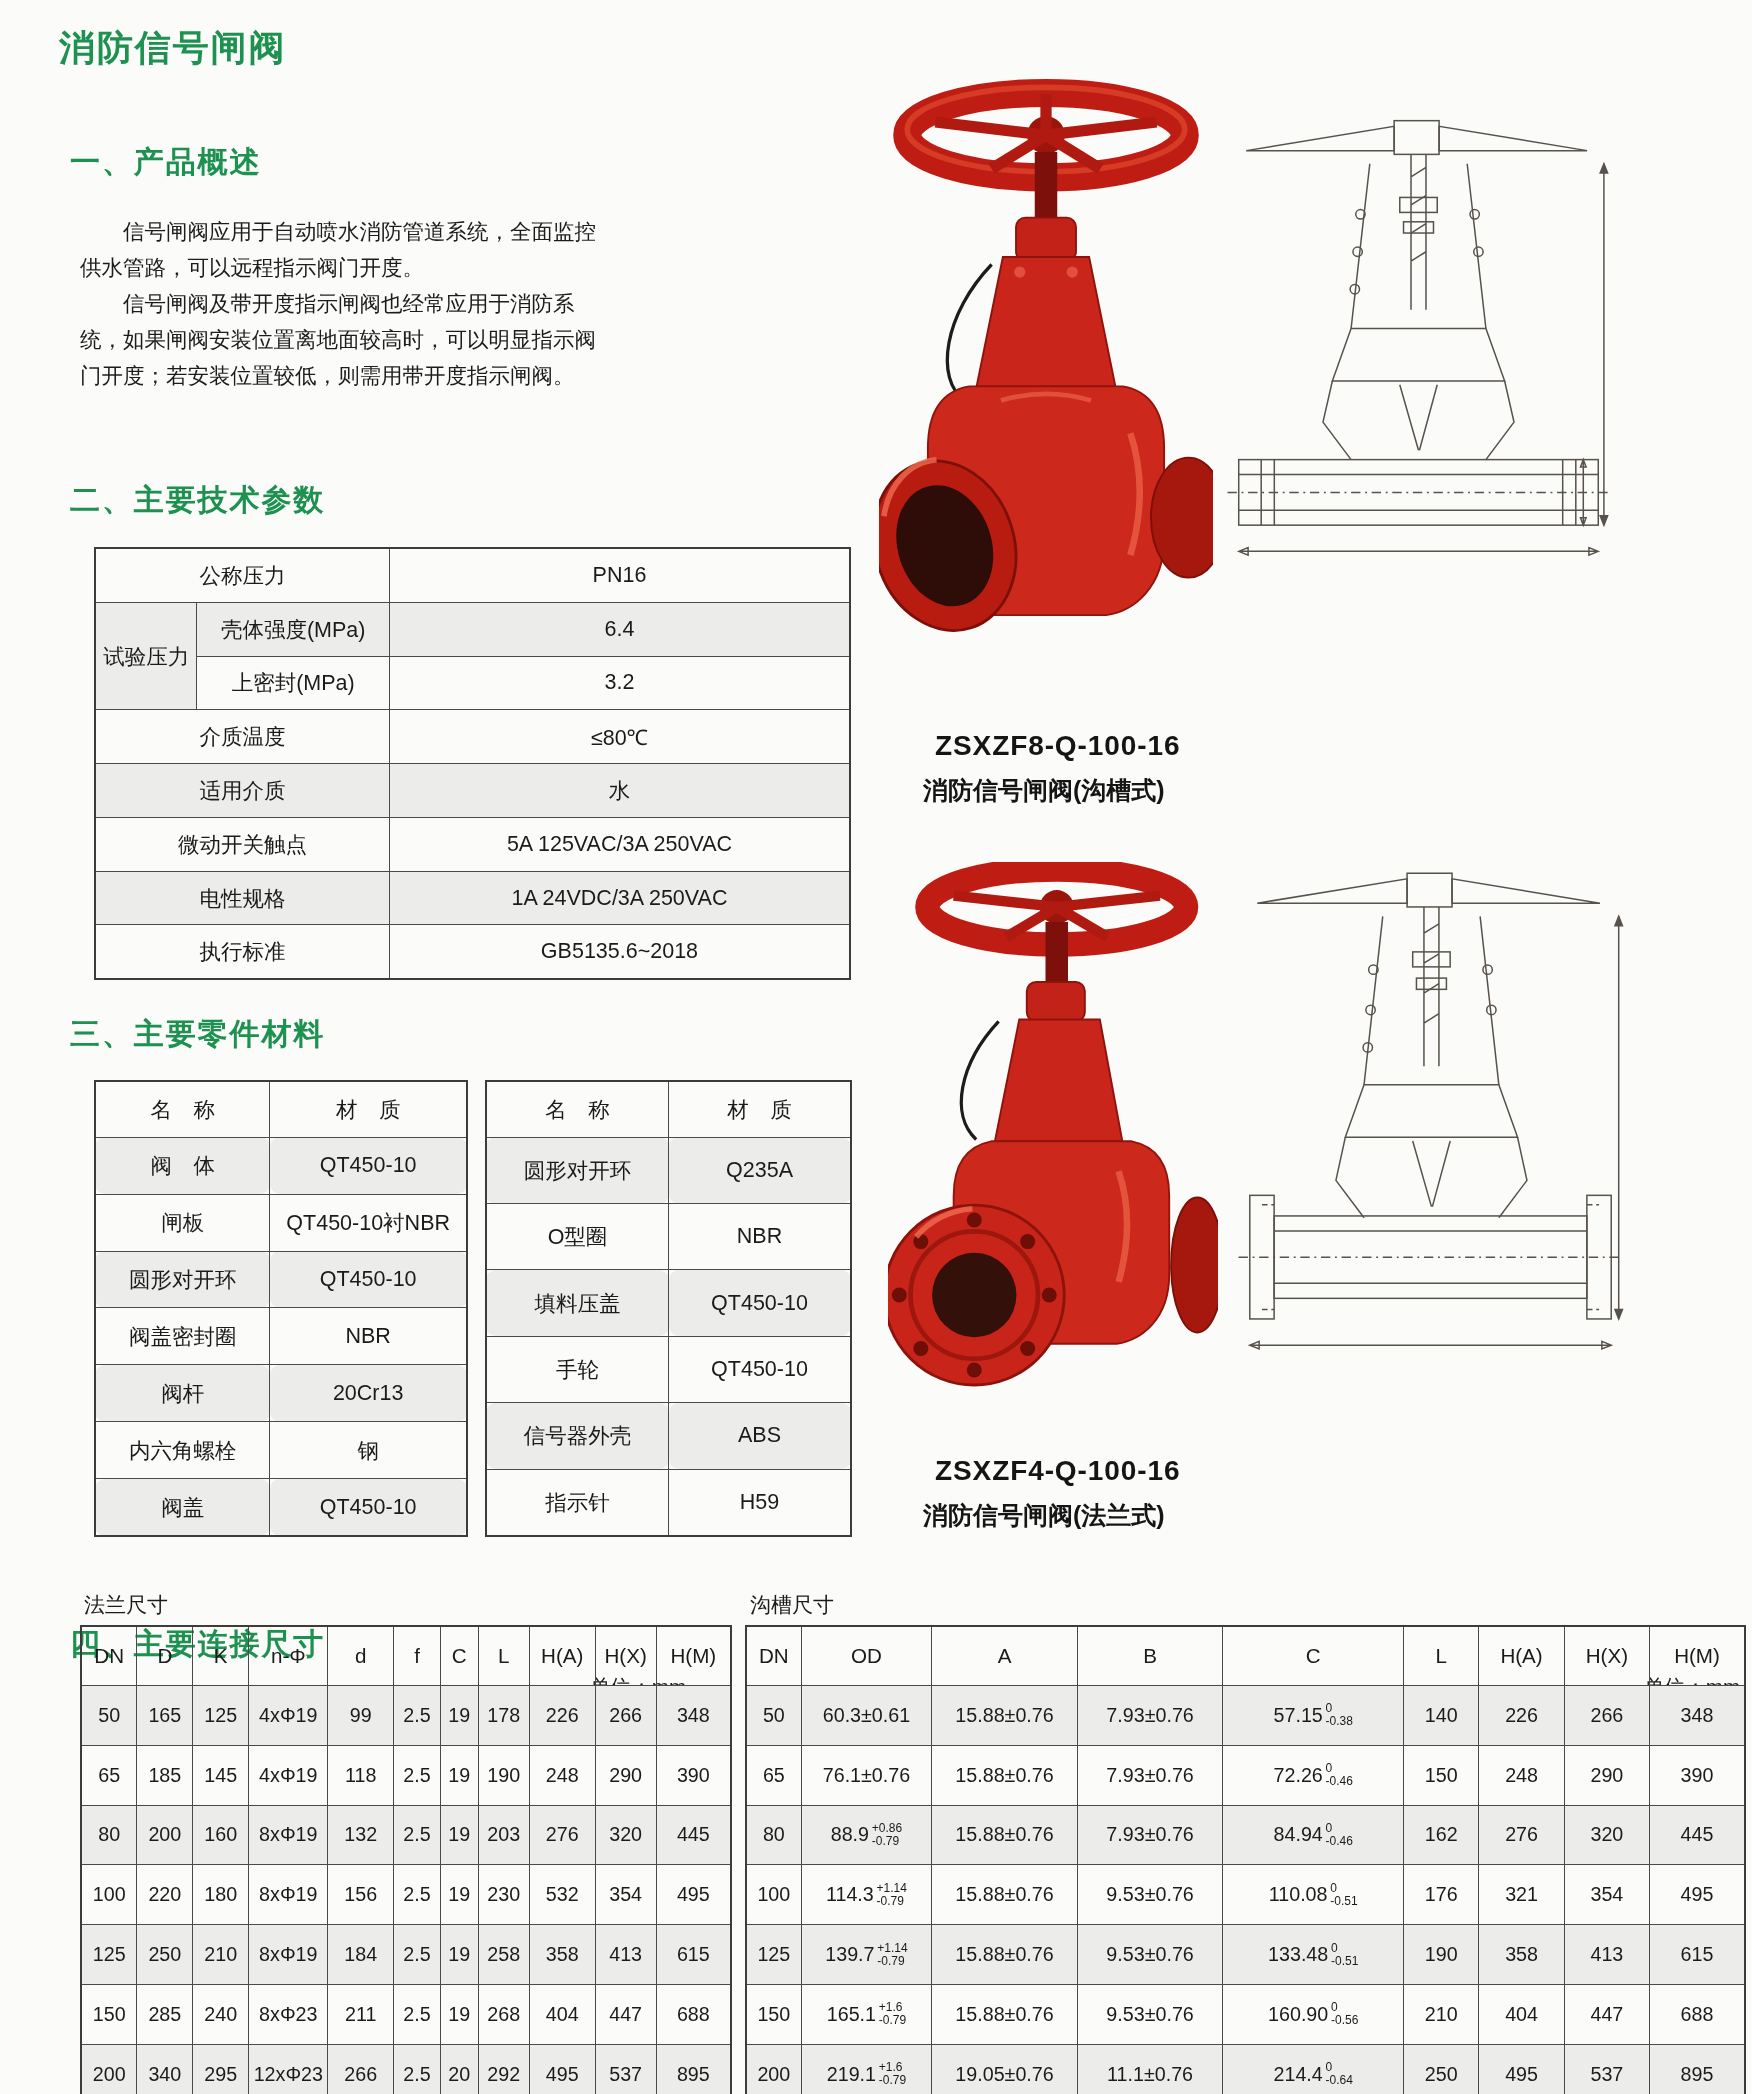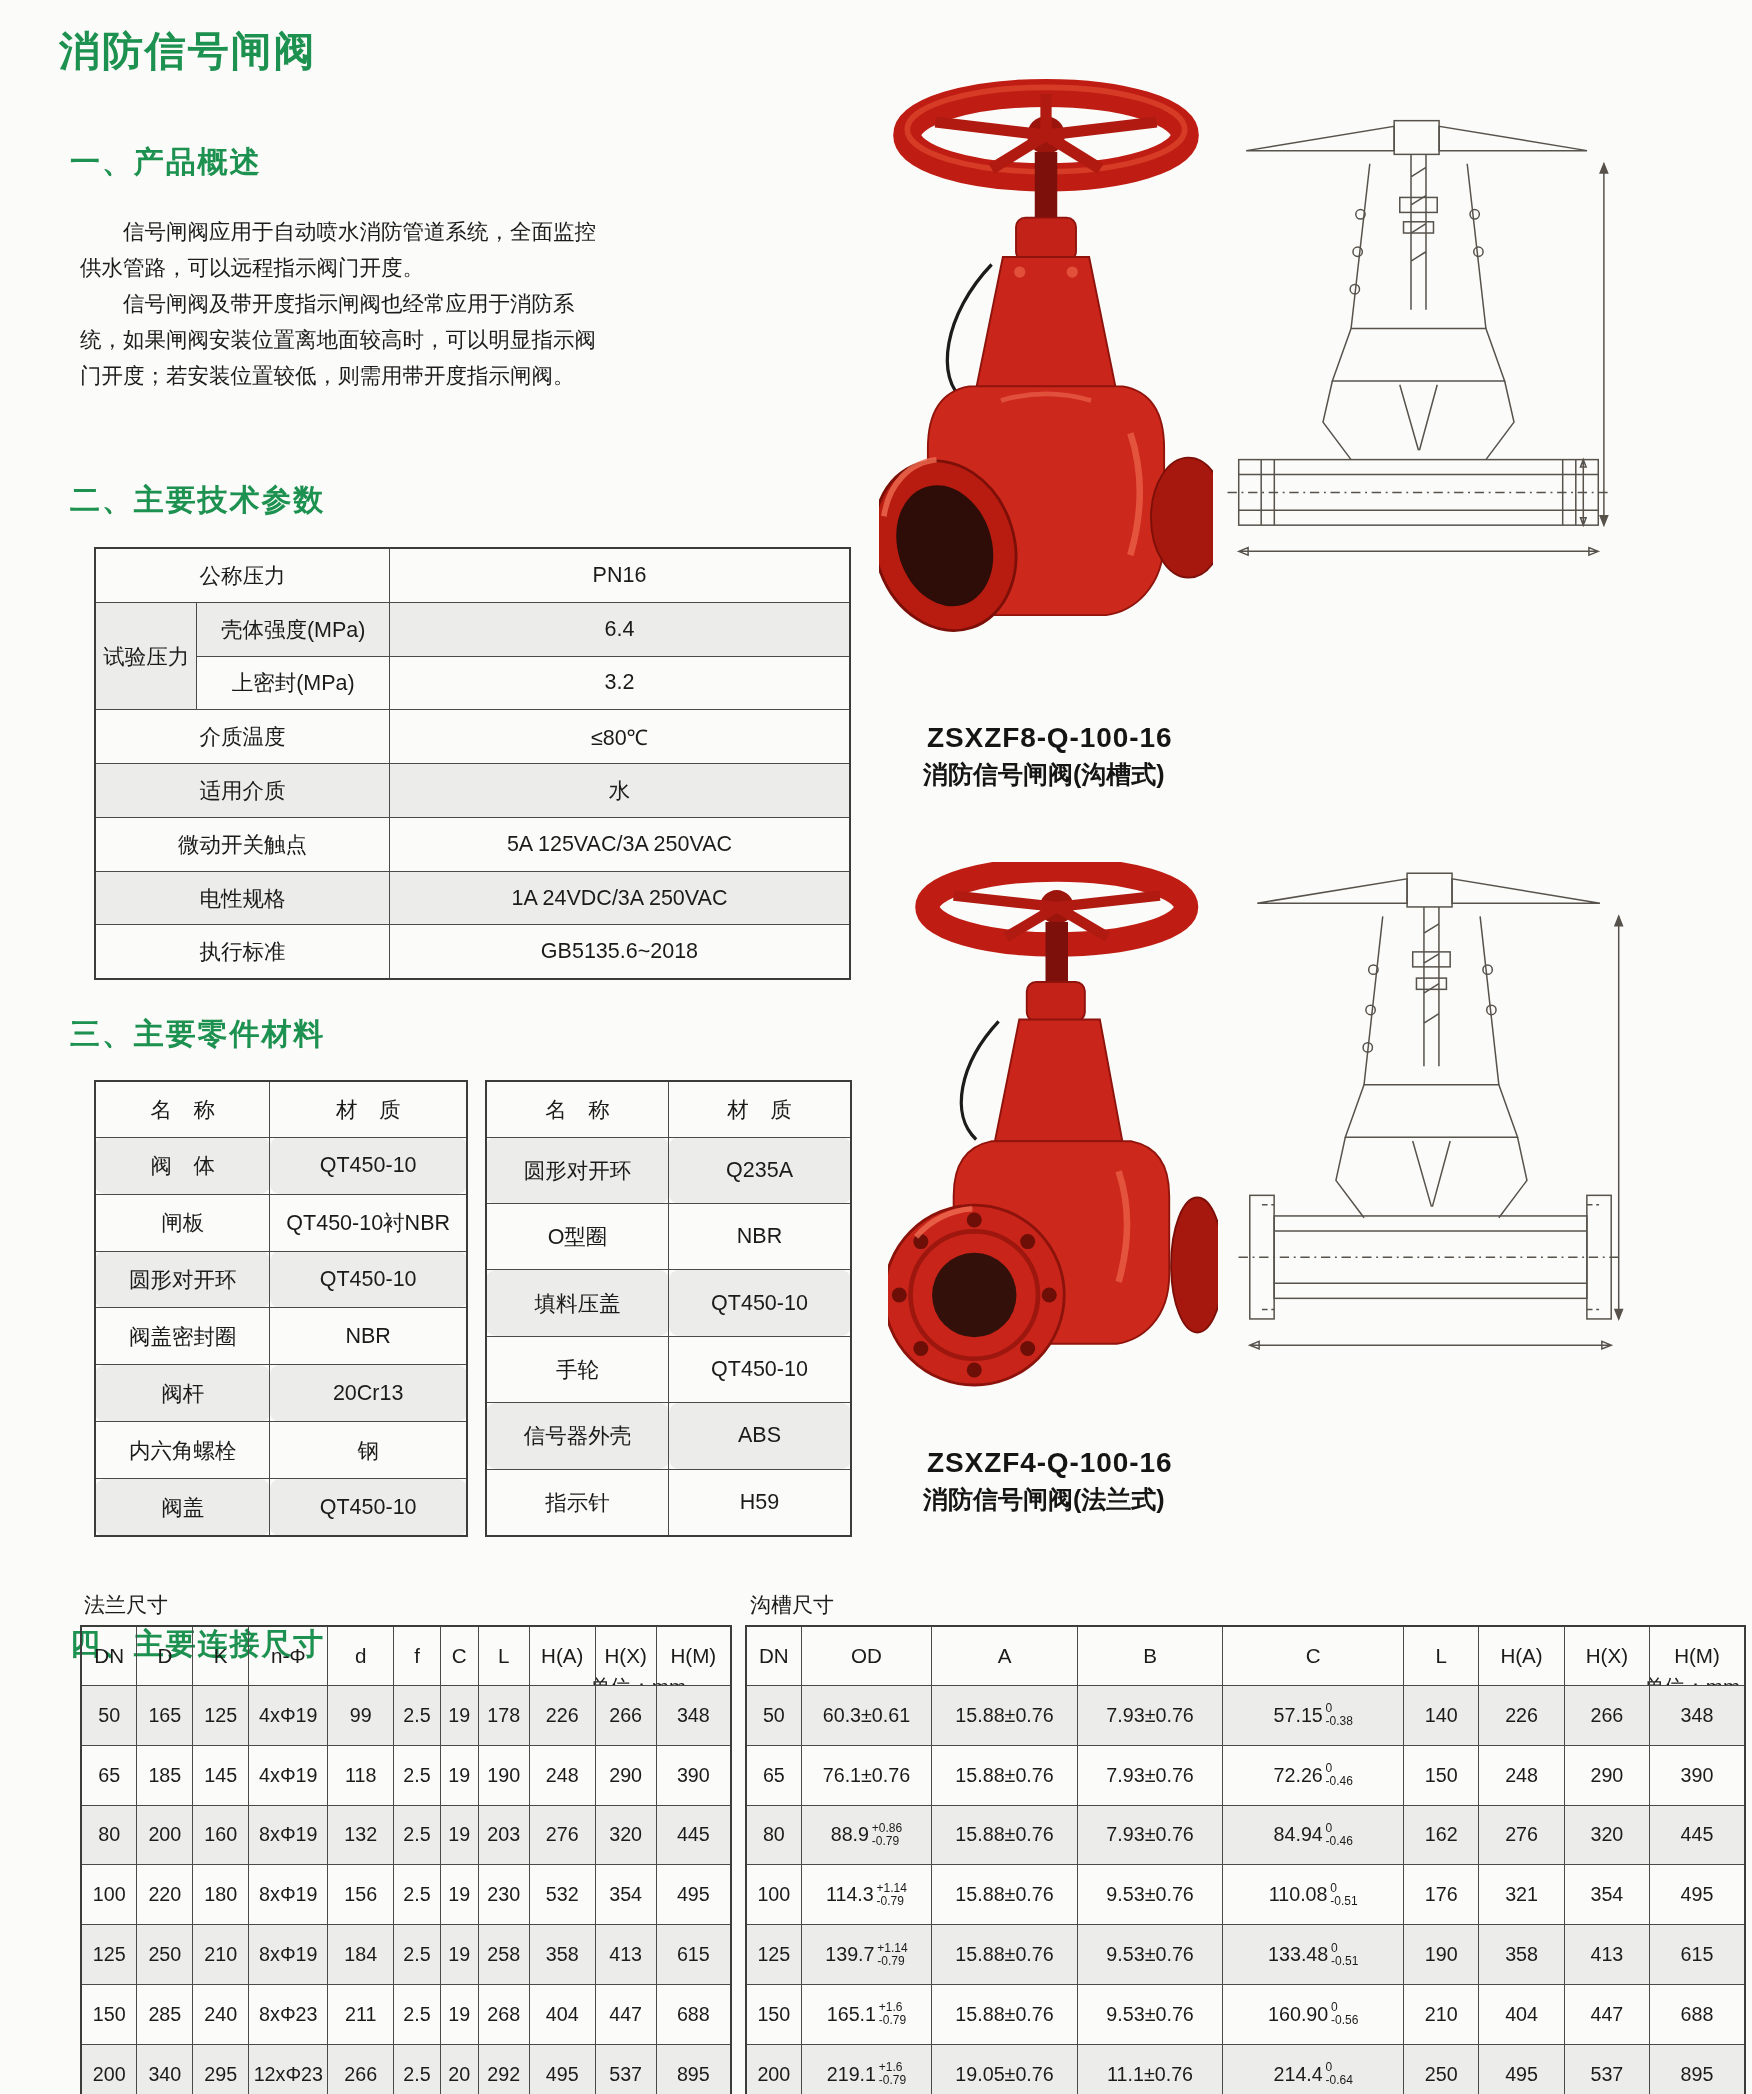--- a/index.html
+++ b/index.html
@@ -1,21 +1,21 @@
 <!DOCTYPE html>
 <html style="font-size:15px"><head>
 <meta charset="utf-8">
 <style>
   html,body{margin:0;padding:0;background:#e8e8e6;}
   #page{
     position:relative;width:1753px;height:2094px;background:#fbfbf9;
     font-family:"Liberation Sans", sans-serif;color:#1c1c1c;overflow:hidden;
   }
   
-  .doc-title{position:absolute;left:59px;top:24px;font-size:41px;font-weight:bold;color:#1d9150;margin:0;letter-spacing:1.9px;}
+  .doc-title{position:absolute;left:59px;top:24px;font-size:36px;font-weight:bold;color:#1d9150;margin:0;letter-spacing:1.9px;}
   .sec-heading{position:absolute;font-size:30px;font-weight:bold;color:#1d9150;margin:0;letter-spacing:1.9px;}
   #h-s1{left:70px;top:142px;}
   #h-s2{left:70px;top:480px;}
   #h-s3{left:70px;top:1014px;}
   #h-s4{left:70px;top:1624px;}
   
   .para-block{position:absolute;left:80px;top:214px;width:532px;}
   .para-block p{margin:0;font-size:21.5px;line-height:36px;text-indent:2em;color:#1c1c1c;}
   
   table{border-collapse:collapse;table-layout:fixed;}
@@ -48,21 +48,21 @@
   
   .img-abs{position:absolute;}
   #photo-grooved{left:879px;top:77px;width:334px;height:630px;}
   #draw-grooved{left:1220px;top:111px;width:397px;height:480px;}
   #photo-flanged{left:888px;top:862px;width:330px;height:553px;}
   #draw-flanged{left:1229px;top:862px;width:403px;height:515px;}
   
   .model-label{position:absolute;width:356px;}
   #label-grooved{left:923px;top:718px;}
   #label-flanged{left:923px;top:1443px;}
-  .model-code{font-size:28px;font-weight:bold;color:#151515;letter-spacing:0.9px;margin:4px;}
+  .model-code{font-size:28px;font-weight:bold;color:#151515;letter-spacing:0.9px;margin:12px;}
   .model-name{font-size:25px;font-weight:bold;color:#151515;margin:3.7px 0 0 0;}
 </style>
 </head>
 <body>
 
 <div id="page">
 
   <h1 class="doc-title">消防信号闸阀</h1>
 
   <h2 class="sec-heading" id="h-s1">一、产品概述</h2>

